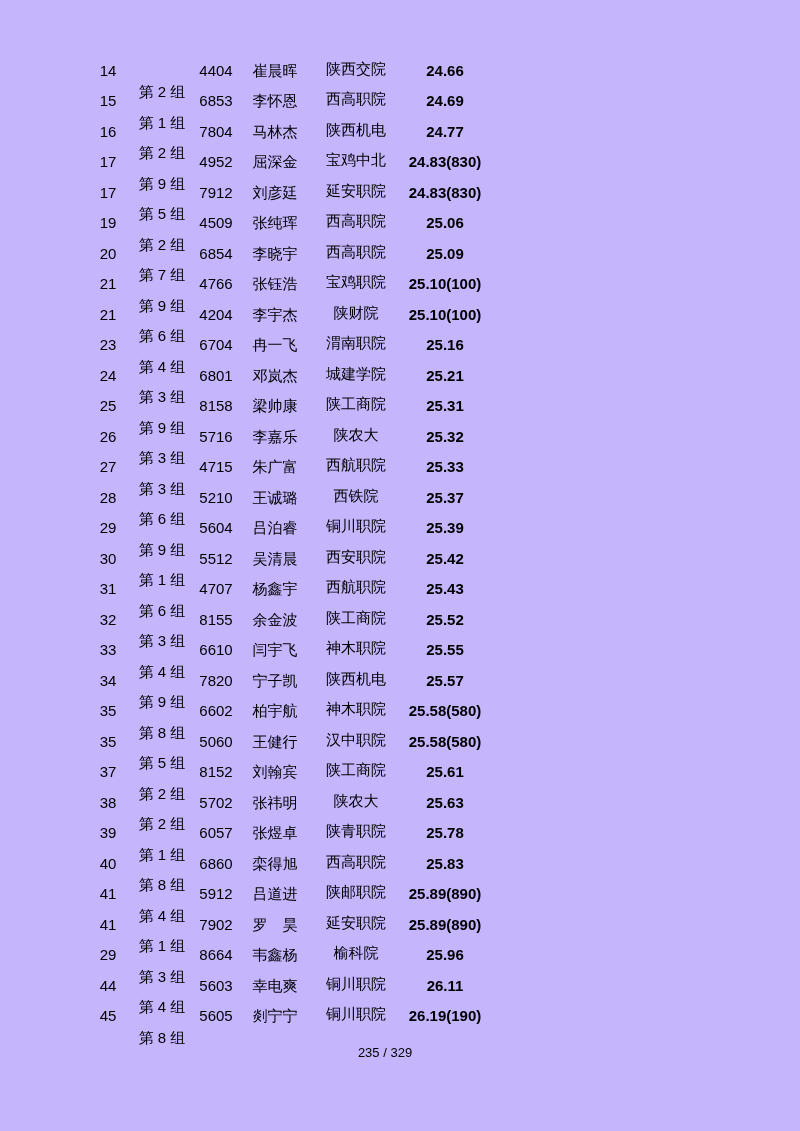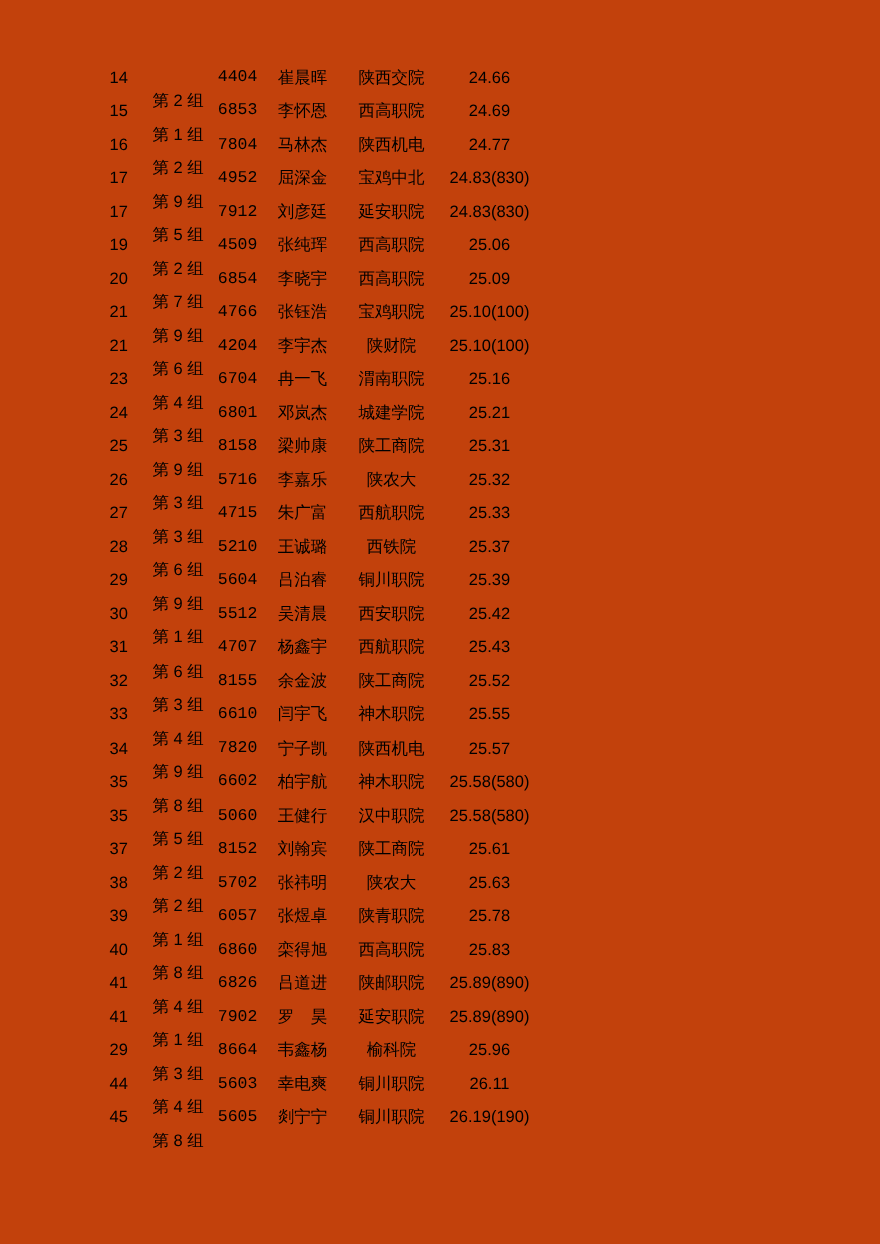--- a/index.html
+++ b/index.html
@@ -4,21 +4,21 @@
 <style>
   html, body {
     margin: 0;
     padding: 0;
     background: #ffffff;
   }
   .page {
     position: relative;
     width: 800px;
     height: 1131px;
-    background: #c2410c;
+    background: #c4b5fd;
     color: #000000;
     font-family: "Liberation Sans", "DejaVu Sans", sans-serif;
     overflow: hidden;
   }
   .results-table {
     position: absolute;
     left: 88px;
     top: 55px;
   }
   .row {
@@ -27,24 +27,24 @@
     align-items: center;
   }
   .cell {
     font-size: 15px;
     line-height: 1;
     text-align: center;
     white-space: pre;
   }
   .col-rank   { width: 40px; }
   .col-group  { width: 68px; margin-top: 43px; }
-  .col-bib    { width: 40px; font-family: Liberation Mono, monospace; }
+  .col-bib    { width: 40px; }
   .col-name   { width: 78px; }
-  .col-school { width: 84px; }
-  .col-time   { width: 94px; }
+  .col-school { width: 84px; font-family: Liberation Mono, monospace; }
+  .col-time   { width: 94px; font-weight: bold; }
   .page-footer {
     position: absolute;
     top: 1045px;
     left: 0;
     width: 770px;
     text-align: center;
     font-size: 13px;
     color: #000000;
   }
 </style>
@@ -265,21 +265,21 @@
         <div class="cell col-rank">40</div>
         <div class="cell col-group">第 8 组</div>
         <div class="cell col-bib">6860</div>
         <div class="cell col-name">栾得旭</div>
         <div class="cell col-school">西高职院</div>
         <div class="cell col-time">25.83</div>
       </div>
       <div class="row">
         <div class="cell col-rank">41</div>
         <div class="cell col-group">第 4 组</div>
-        <div class="cell col-bib">6826</div>
+        <div class="cell col-bib">5912</div>
         <div class="cell col-name">吕道进</div>
         <div class="cell col-school">陕邮职院</div>
         <div class="cell col-time">25.89(890)</div>
       </div>
       <div class="row">
         <div class="cell col-rank">41</div>
         <div class="cell col-group">第 1 组</div>
         <div class="cell col-bib">7902</div>
         <div class="cell col-name">罗　昊</div>
         <div class="cell col-school">延安职院</div>
@@ -303,13 +303,14 @@
       </div>
       <div class="row">
         <div class="cell col-rank">45</div>
         <div class="cell col-group">第 8 组</div>
         <div class="cell col-bib">5605</div>
         <div class="cell col-name">剡宁宁</div>
         <div class="cell col-school">铜川职院</div>
         <div class="cell col-time">26.19(190)</div>
       </div>
     </div>
+  <div class="page-footer">235 / 329</div>
 </div>
 
 </body></html>

